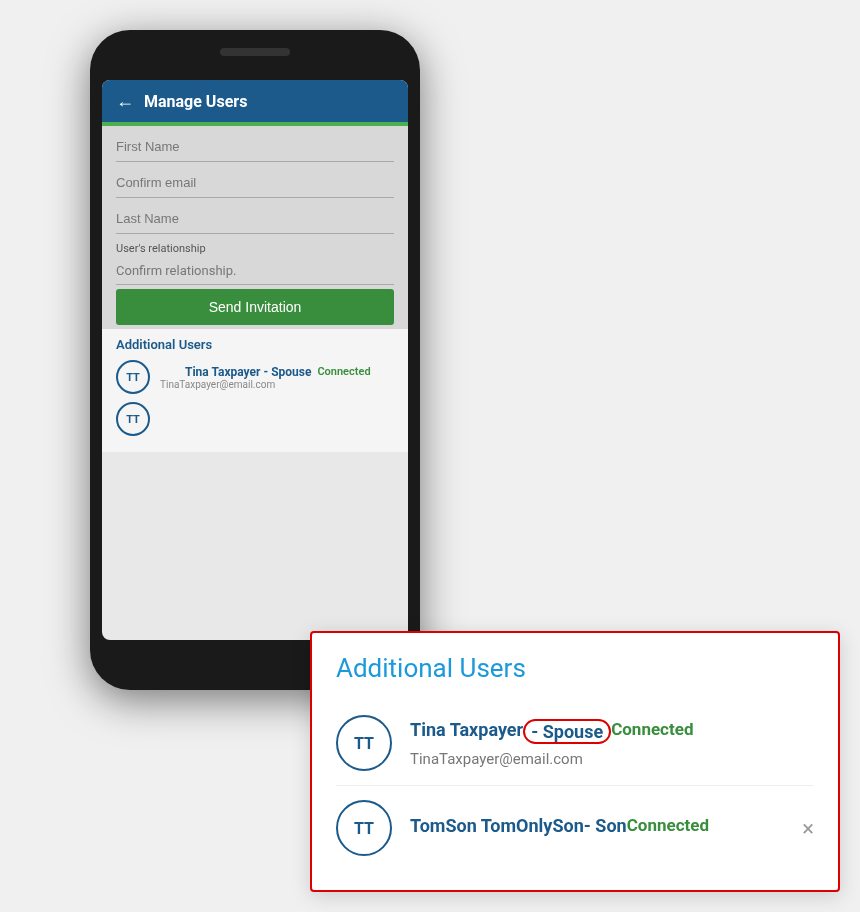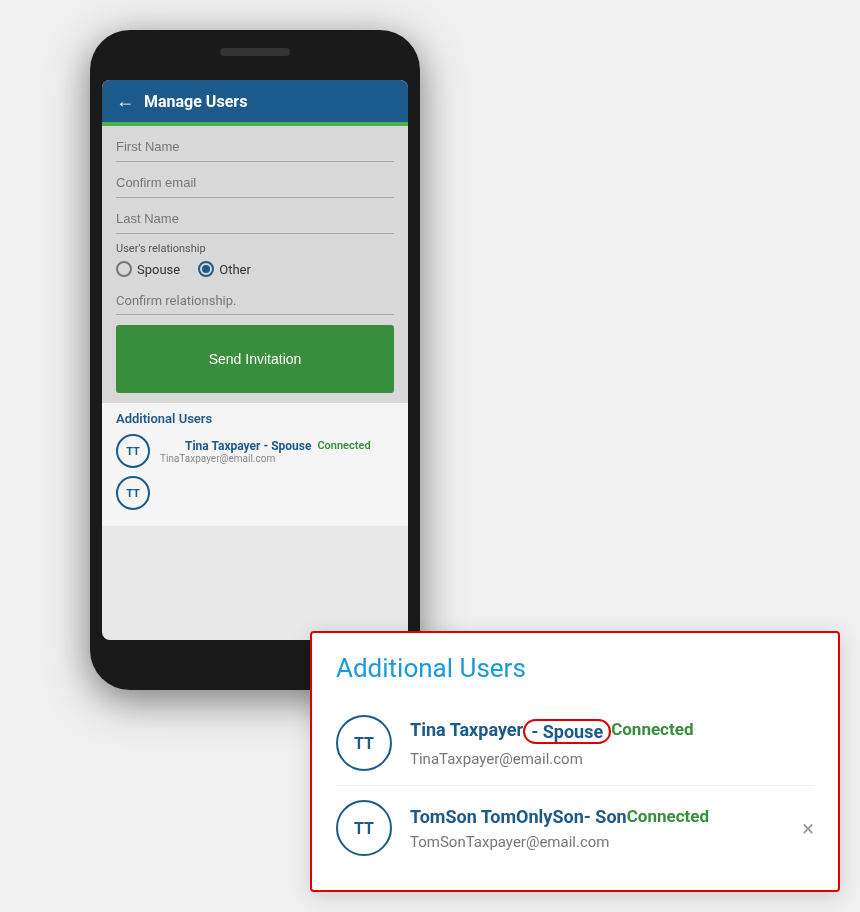--- a/index.html
+++ b/index.html
@@ -136,25 +136,25 @@
       font-size: 13px;
       color: #777;
     }
 
     
     .send-btn {
       background: #388e3c;
       color: white;
       border: none;
       width: 100%;
-      padding: 26px;
+      padding: 10px;
       font-size: 14px;
       font-weight: 500;
       border-radius: 3px;
-      margin: 10px 0;
+      margin: 4px 0;
       cursor: pointer;
     }
 
     
     .additional-users-phone {
       background: #f5f5f5;
       padding: 8px 14px;
     }
     .additional-users-title-phone {
       color: #1b5a8a;
@@ -299,30 +299,20 @@
         <input type="text" placeholder="First Name" style="">
       </div>
       <div class="form-field">
         <input type="email" placeholder="Confirm email" style="">
       </div>
       <div class="form-field">
         <input type="text" placeholder="Last Name" style="">
       </div>
 
       <div class="relationship-label">User's relationship</div>
-      <div class="radio-row">
-        <div class="radio-item">
-          <div class="radio-circle"></div>
-          <span>Spouse</span>
-        </div>
-        <div class="radio-item">
-          <div class="radio-circle selected"></div>
-          <span>Other</span>
-        </div>
-      </div>
 
       <div class="describe-field">Confirm relationship.</div>
 
       <button class="send-btn">Send Invitation</button>
     </div>
 
     <div class="additional-users-phone">
       <div class="additional-users-title-phone">Additional Users</div>
 
       <div class="user-row-phone">
@@ -361,17 +351,16 @@
   </div>
 
   <div class="user-row-expanded">
     <div class="avatar-circle-expanded">TT</div>
     <div class="user-info-expanded">
       <div class="user-name-row-expanded">
         <span class="user-name-expanded">TomSon TomOnlySon</span>
         <span class="user-name-expanded">- Son</span>
         <span class="connected-badge-expanded">Connected</span>
       </div>
-      <div class="user-email-expanded">TomSonTaxpayer@email.com</div>
     </div>
     <span class="close-icon">×</span>
   </div>
 </div>
 
 </body></html>

